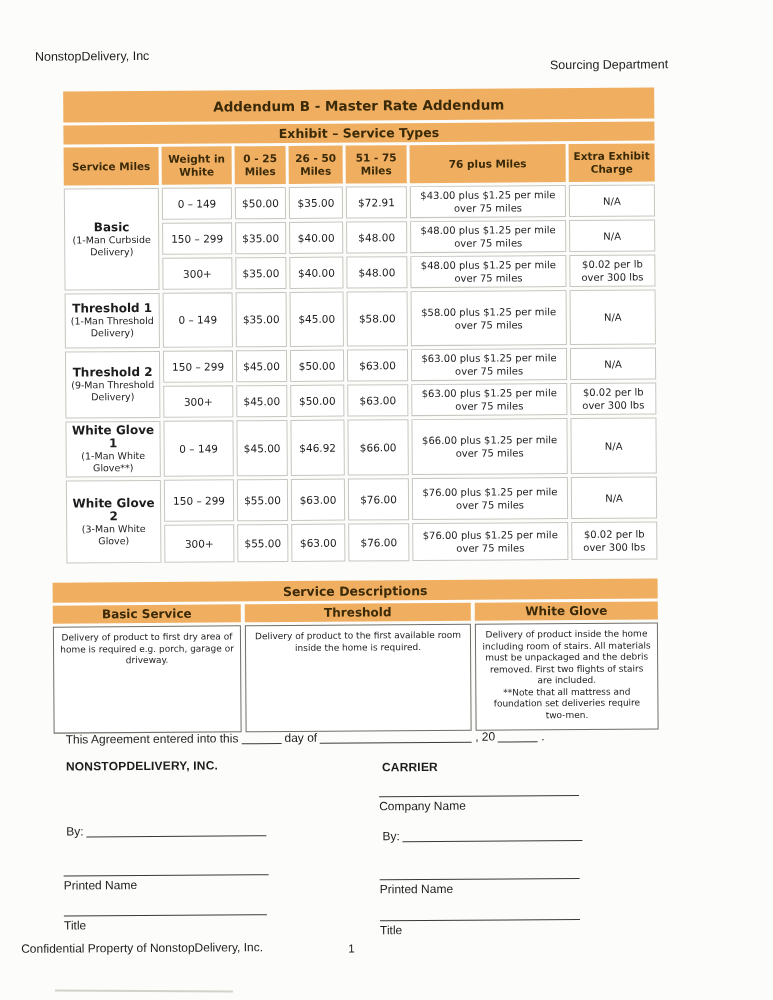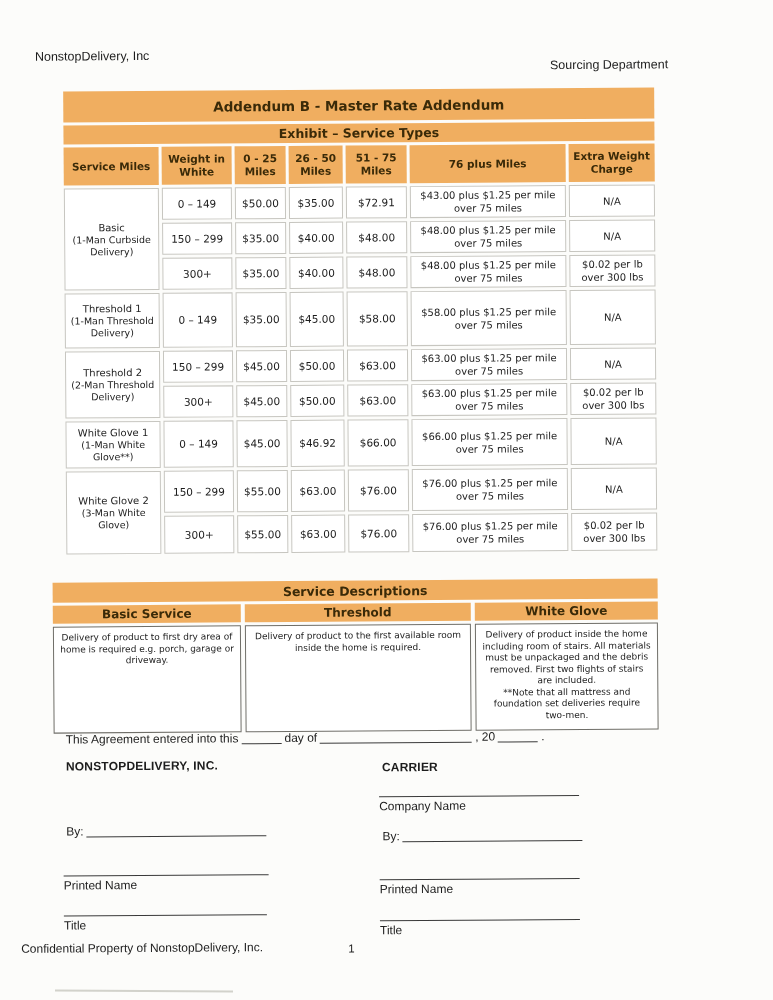--- a/index.html
+++ b/index.html
@@ -33,21 +33,21 @@
   }
   .rate th {
     background:#F0AE60; color:#3a2a08; font-weight:bold; font-size:10.5px;
     text-align:center; vertical-align:middle; padding:3px 2px; height:38px; line-height:13px;
   }
   .rate td.cell {
     background:#fff; border:1px solid #c7c6c0; font-size:10.5px; color:#1c1c1c;
     text-align:center; vertical-align:middle; padding:2px 3px; line-height:13px;
   }
   .rate td.wide { font-size:10px; }
-  .rate .svc-name { font-weight:normal; font-size:10px;text-align:center; }
+  .rate .svc-name { font-weight:bold; font-size:12px;text-align:center; }
   .rate .svc-sub  { font-size:9.5px; line-height:12px; }
 
   
   table.desc {
     position:absolute; left:48px; top:580px; width:613px;
     border-collapse:separate; border-spacing:4px 3px; table-layout:fixed;
     font-family:"DejaVu Sans", sans-serif;
   }
   .desc td.banner1 {
     background:#F0AE60; color:#3a2a08; font-weight:bold; font-size:12.5px;
@@ -116,21 +116,21 @@
     <tr>
       <td colspan="7" class="banner2">Exhibit – Service Types</td>
     </tr>
     <tr>
       <th>Service Miles</th>
       <th>Weight in White</th>
       <th>0 - 25 Miles</th>
       <th>26 - 50 Miles</th>
       <th>51 - 75 Miles</th>
       <th>76 plus Miles</th>
-      <th>Extra Weight Charge</th>
+      <th>Extra Exhibit Charge</th>
     </tr>
 
     <tr style="height:30px">
       <td class="cell" rowspan="3">
         <div class="svc-name">Basic</div>
         <div class="svc-sub">(1-Man Curbside Delivery)</div>
       </td>
       <td class="cell">0 – 149</td>
       <td class="cell">$50.00</td>
       <td class="cell">$35.00</td>
@@ -164,21 +164,21 @@
       <td class="cell">$35.00</td>
       <td class="cell">$45.00</td>
       <td class="cell">$58.00</td>
       <td class="cell wide">$58.00 plus $1.25 per mile over 75 miles</td>
       <td class="cell wide">N/A</td>
     </tr>
 
     <tr style="height:29px">
       <td class="cell" rowspan="2">
         <div class="svc-name">Threshold 2</div>
-        <div class="svc-sub">(2-Man Threshold Delivery)</div>
+        <div class="svc-sub">(9-Man Threshold Delivery)</div>
       </td>
       <td class="cell">150 – 299</td>
       <td class="cell">$45.00</td>
       <td class="cell">$50.00</td>
       <td class="cell">$63.00</td>
       <td class="cell wide">$63.00 plus $1.25 per mile over 75 miles</td>
       <td class="cell wide">N/A</td>
     </tr>
     <tr style="height:29px">
       <td class="cell">300+</td>

